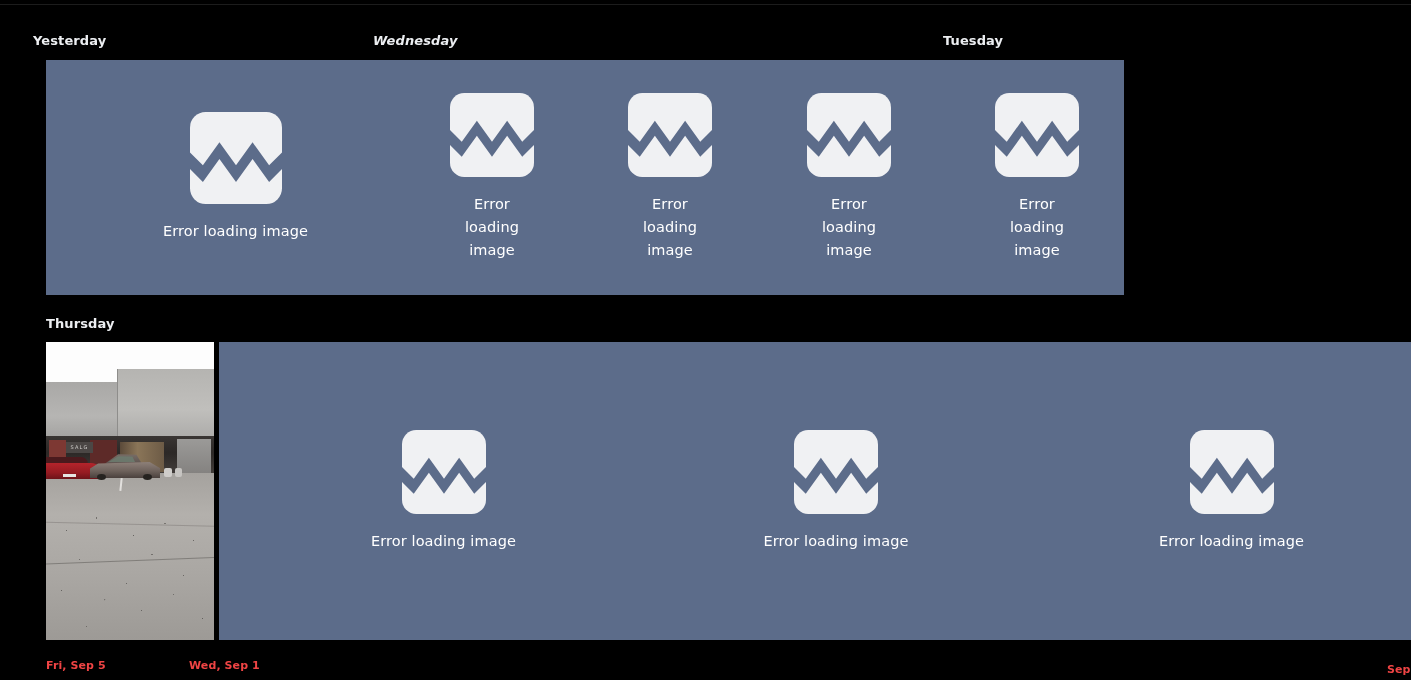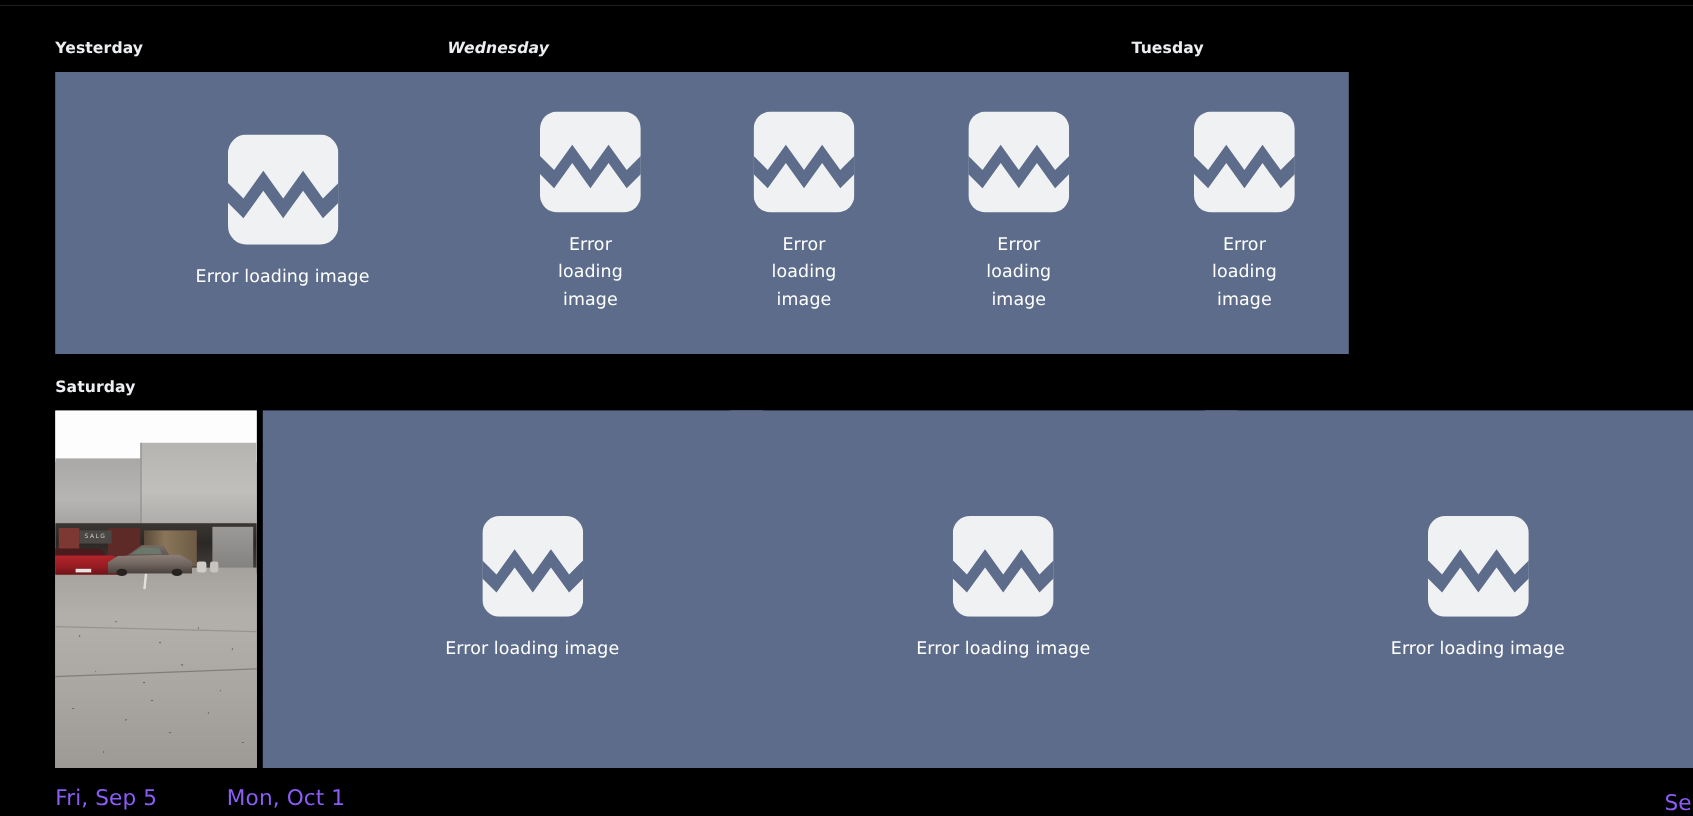--- a/index.html
+++ b/index.html
@@ -278,35 +278,35 @@
     position: absolute;
     left: 77%; top: 42.4%;
     width: 4%; height: 2.9%;
     background: #c6c4c1;
     border-radius: 2px;
   }
 
   
   .axis-label {
     position: absolute;
-    font-size: 18px;
-    font-weight: 400;
-    color: #8b5cf6;
+    font-size: 11px;
+    font-weight: 700;
+    color: #ef4444;
     white-space: nowrap;
     line-height: 16px;
     letter-spacing: 0.1px;
   }
 </style>
 </head>
 <body>
 
 <div class="top-hairline"></div>
 
 <div id="stage">
-    <div class="group-label" style="left: 46px; top: 33px; text-align: center;">Yesterday</div>
+    <div class="group-label" style="left: 33px; top: 33px; text-align: center;">Yesterday</div>
     <div class="tile" style="left: 46px; top: 60px; width: 315px; height: 235px; background: rgb(92, 108, 138);">
       <div class="err-wrap">
         <span class="err-icon"><svg width="92" height="92" viewBox="0 0 100 100">
             <rect x="0" y="0" width="100" height="100" rx="17" ry="17" fill="#f0f1f3"></rect>
             <path d="M-4 40 L14 58 L32 33 L50 58 L68 33 L86 58 L104 40 L104 58 L86 76 L68 51 L50 76 L32 51 L14 76 L-4 58 Z" fill="#5c6c8a"></path>
           </svg></span>
         <div class="err-text wide">Error loading image</div>
       </div>
     </div>
     <div class="group-label" style="left: 373px; top: 33px; font-style: italic;">Wednesday</div>
@@ -340,21 +340,21 @@
     <div class="group-label" style="left: 918px; top: 33px; margin-left: 25px;">Tuesday</div>
     <div class="tile" style="left: 918px; top: 60px; width: 174px; height: 235px; background: rgb(92, 108, 138);">
       <div class="err-wrap">
         <span class="err-icon"><svg width="84" height="84" viewBox="0 0 100 100">
             <rect x="0" y="0" width="100" height="100" rx="17" ry="17" fill="#f0f1f3"></rect>
             <path d="M-4 40 L14 58 L32 33 L50 58 L68 33 L86 58 L104 40 L104 58 L86 76 L68 51 L50 76 L32 51 L14 76 L-4 58 Z" fill="#5c6c8a"></path>
           </svg></span>
         <div class="err-text narrow">Error loading image</div>
       </div>
     </div>
-    <div class="group-label" style="left: 46px; top: 316px;">Saturday</div>
+    <div class="group-label" style="left: 46px; top: 316px;">Thursday</div>
     <div class="photo-tile" style="left: 46px; top: 342px; width: 168px; height: 298px;">
       <div class="ph-sky"></div>
       <div class="ph-bldg-l"></div>
       <div class="ph-bldg-r"></div>
       <div class="ph-bldg-r-edge"></div>
       <div class="ph-shopfront"></div>
       <div class="ph-shop-glass-a"></div>
       <div class="ph-shop-glass-b"></div>
       <div class="ph-shop-glass-c"></div>
       <div class="ph-shop-glass-d"></div>
@@ -396,15 +396,15 @@
     <div class="tile" style="left: 1004px; top: 342px; width: 391px; height: 298px; background: rgb(92, 108, 138);">
       <div class="err-wrap">
         <span class="err-icon"><svg width="84" height="84" viewBox="0 0 100 100">
             <rect x="0" y="0" width="100" height="100" rx="17" ry="17" fill="#f0f1f3"></rect>
             <path d="M-4 40 L14 58 L32 33 L50 58 L68 33 L86 58 L104 40 L104 58 L86 76 L68 51 L50 76 L32 51 L14 76 L-4 58 Z" fill="#5c6c8a"></path>
           </svg></span>
         <div class="err-text wide">Error loading image</div>
       </div>
     </div>
     <div class="axis-label" style="left: 46px; top: 658px;">Fri, Sep 5</div>
-    <div class="axis-label" style="left: 189px; top: 658px;">Mon, Oct 1</div>
+    <div class="axis-label" style="left: 189px; top: 658px;">Wed, Sep 1</div>
     <div class="axis-label" style="left: 1387px; top: 662px;">Sep</div>
   </div>
 
 </body></html>

